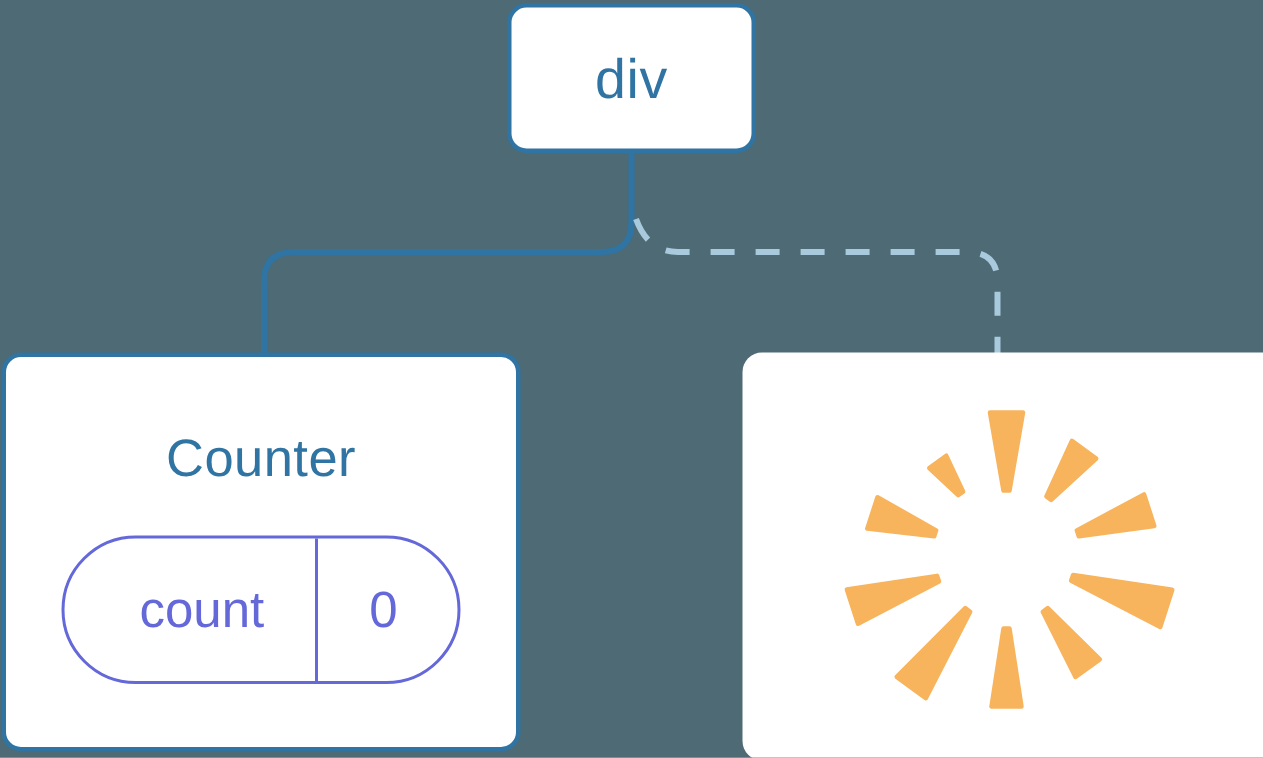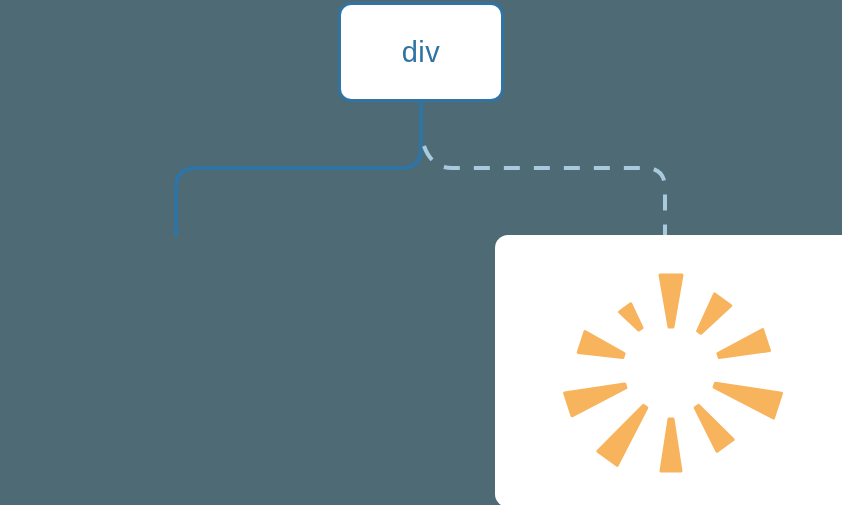--- a/index.html
+++ b/index.html
@@ -43,21 +43,21 @@
 
   
   #node-root {
     left: 338px;
     top: 2px;
     width: 166px;
     height: 100px;
     justify-content: center;
   }
   .root-label {
-    font-size: 29px;
+    font-size: 37px;
     line-height: 1;
     color: #2f74a3;
     letter-spacing: 0.5px;
   }
 
   
   #node-counter {
     left: 1px;
     top: 235px;
     width: 346px;
@@ -128,20 +128,28 @@
 
     <path d="M 421 101 L 421 148 Q 421 168 401 168 L 196 168 Q 176 168 176 188 L 176 236" fill="none" stroke="#2f74a3" stroke-width="4" stroke-linecap="butt"></path>
 
     <path d="M 424 146 Q 432 168 452 168 L 645 168 Q 665 168 665 188 L 665 236" fill="none" stroke="#a9c9dd" stroke-width="4" stroke-dasharray="16 14" stroke-linecap="butt"></path>
   </svg>
 
   <div class="node bordered" id="node-root">
     <span class="root-label">div</span>
   </div>
 
+  <div class="node bordered" id="node-counter">
+    <div class="node-title">Counter</div>
+
+    <div class="state-pill">
+      <div class="pill-key">count</div>
+      <div class="pill-val">0</div>
+    </div>
+  </div>
 
   <div class="node" id="node-loading">
     <svg id="spinner" viewBox="0 0 360 272">
       <g id="spinner-rays">
           <polygon points="187.0,40.0 165.0,40.0 174.0,92.0 178.0,92.0" fill="#f7b45c" stroke="#f7b45c" stroke-width="3" stroke-linejoin="round"></polygon>
           <polygon points="235.8,70.7 219.6,58.9 202.6,96.0 205.8,98.3" fill="#f7b45c" stroke="#f7b45c" stroke-width="3" stroke-linejoin="round"></polygon>
           <polygon points="274.5,115.6 267.7,94.6 222.9,118.6 224.2,122.5" fill="#f7b45c" stroke="#f7b45c" stroke-width="3" stroke-linejoin="round"></polygon>
           <polygon points="278.5,183.0 286.5,158.2 220.4,148.3 219.1,152.1" fill="#f7b45c" stroke="#f7b45c" stroke-width="3" stroke-linejoin="round"></polygon>
           <polygon points="222.0,216.3 238.2,204.6 203.5,170.4 200.2,172.8" fill="#f7b45c" stroke="#f7b45c" stroke-width="3" stroke-linejoin="round"></polygon>
           <polygon points="166.0,236.0 186.0,236.0 178.0,184.0 174.0,184.0" fill="#f7b45c" stroke="#f7b45c" stroke-width="3" stroke-linejoin="round"></polygon>

